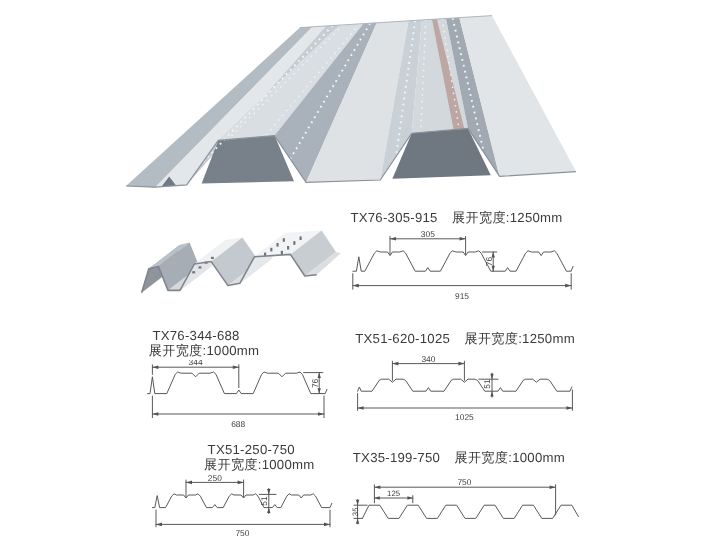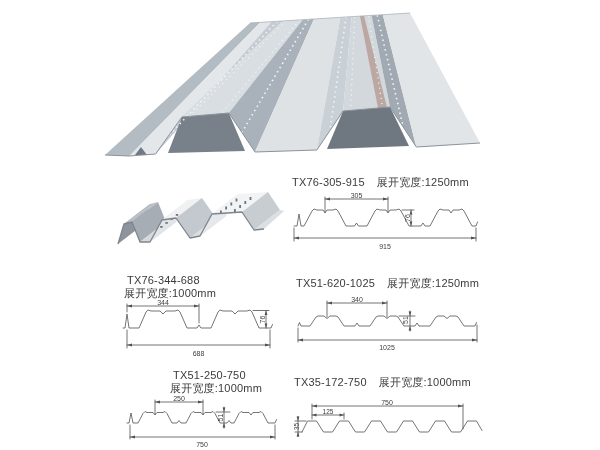--- a/index.html
+++ b/index.html
@@ -193,21 +193,21 @@
       <text class="dim" x="100" y="26" text-anchor="middle" transform="rotate(-90 100 23.5)">51</text>
     </g>
     <g>
       <path class="ln" d="M10,31 L10,45 M155,31 L155,45 M10,43 L155,43"></path>
       <path class="ar" d="M10,43 l5,-1.5 l0,3 z M155,43 l-5,-1.5 l0,3 z"></path>
       <text class="dim" x="82" y="53" text-anchor="middle">750</text>
     </g>
   </svg>
 
   <div class="abs dg-title" style="left:294px;top:376px;">
-    <span>TX35-172-750</span><span class="unfold">展开宽度:1000mm</span>
+    <span>TX35-199-750</span><span class="unfold">展开宽度:1000mm</span>
   </div>
   <svg class="abs" style="left:293px;top:392px;" width="195" height="55" viewBox="0 0 195 55">
     <path class="ln" d="M9,40 L14.5,29 L23.5,29 L30.5,40 L39.5,40 L46.5,29 L55.5,29 L62.5,40
       L71.5,40 L78.5,29 L87.5,29 L94.5,40 L103.5,40 L110.5,29 L119.5,29 L126.5,40
       L135.5,40 L142.5,29 L151.5,29 L158.5,40 L167.5,40 L174.5,29 L183.5,29 L189,38.5"></path>
     <g>
       <path class="ln" d="M19,27 L19,12 M170,12 L170,37 M19,14 L170,14"></path>
       <path class="ar" d="M19,14 l5,-1.5 l0,3 z M170,14 l-5,-1.5 l0,3 z"></path>
       <text class="dim" x="94" y="12.5" text-anchor="middle">750</text>
     </g>

